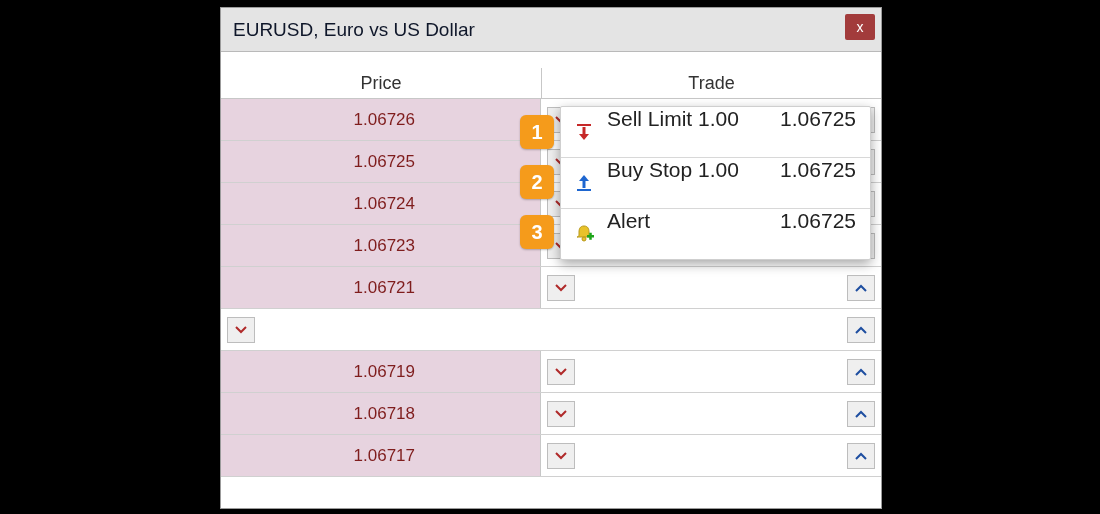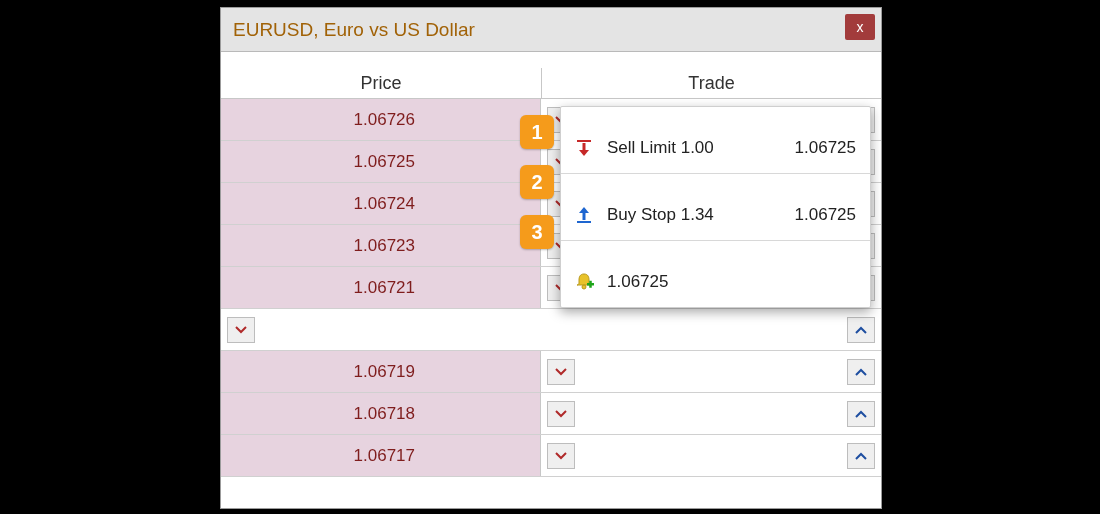--- a/index.html
+++ b/index.html
@@ -29,21 +29,21 @@
     background: #e4e4e4;
     border-bottom: 1px solid #b9b9b9;
     display: flex;
     align-items: center;
     padding: 0 12px;
     box-sizing: border-box;
     position: relative;
   }
   .titlebar .title {
     font-size: 19px;
-    color: #a16207;
+    color: #0f172a;
   }
   .close-btn {
     position: absolute;
     right: 6px;
     top: 6px;
     width: 30px;
     height: 26px;
     background: #a23b3b;
     color: #fff;
     display: flex;
@@ -121,24 +121,23 @@
     left: 560px;
     top: 106px;
     width: 309px;
     background: #fff;
     border: 1px solid #cfcfcf;
     box-shadow: 0 4px 12px rgba(0,0,0,.35);
     border-radius: 2px;
   }
   .ctx-item {
     display: flex;
-    align-items: center;
     height: 50px;
-    padding: 16px 14px 0 10px;
-    font-size: 17px;
+    padding: 0 14px 0 10px;
+    font-size: 21px;
     color: #222;
     cursor: pointer;
   }
   .sep { border-bottom: 1px solid #d8d8d8; }
   .ctx-item .icon-slot {
     width: 26px;
     display: flex;
     align-items: center;
     justify-content: center;
     margin-right: 10px;
@@ -330,31 +329,32 @@
     <span class="val">1.06725</span>
   </div>
   <div class="ctx-item sep">
     <span class="icon-slot">
       <svg width="16" height="18">
           <line x1="1" y1="16" x2="15" y2="16" stroke="#1e66d0" stroke-width="2"></line>
           <path d="M8 14 L8 5" stroke="#1e66d0" stroke-width="3"></path>
           <path d="M3 7 L8 1 L13 7 Z" fill="#1e66d0"></path>
         </svg>
     </span>
-    <span class="lbl">Buy Stop 1.34</span>
+    <span class="lbl">Buy Stop 1.00</span>
     <span class="val">1.06725</span>
   </div>
   <div class="ctx-item">
     <span class="icon-slot">
       <svg width="20" height="20">
         <path d="M10 2 C6 2 5 5 5 8 L5 11 C5 12 4 13 3 13 L17 13 C16 13 15 12 15 11 L15 8 C15 5 14 2 10 2 Z" fill="#e8c22a" stroke="#b8981a" stroke-width="1"></path>
         <circle cx="10" cy="15" r="2" fill="#e8c22a" stroke="#b8981a" stroke-width="1"></circle>
         <rect x="13" y="11" width="7" height="2.5" fill="#1ea51a"></rect>
           <rect x="15.25" y="8.75" width="2.5" height="7" fill="#1ea51a"></rect>
       </svg>
     </span>
+    <span class="lbl">Alert</span>
     <span class="val">1.06725</span>
   </div>
 </div>
 
 <div class="badge" style="left:520px; top:115px;">1</div>
 <div class="badge" style="left:520px; top:165px;">2</div>
 <div class="badge" style="left:520px; top:215px;">3</div>
 
 </body></html>

